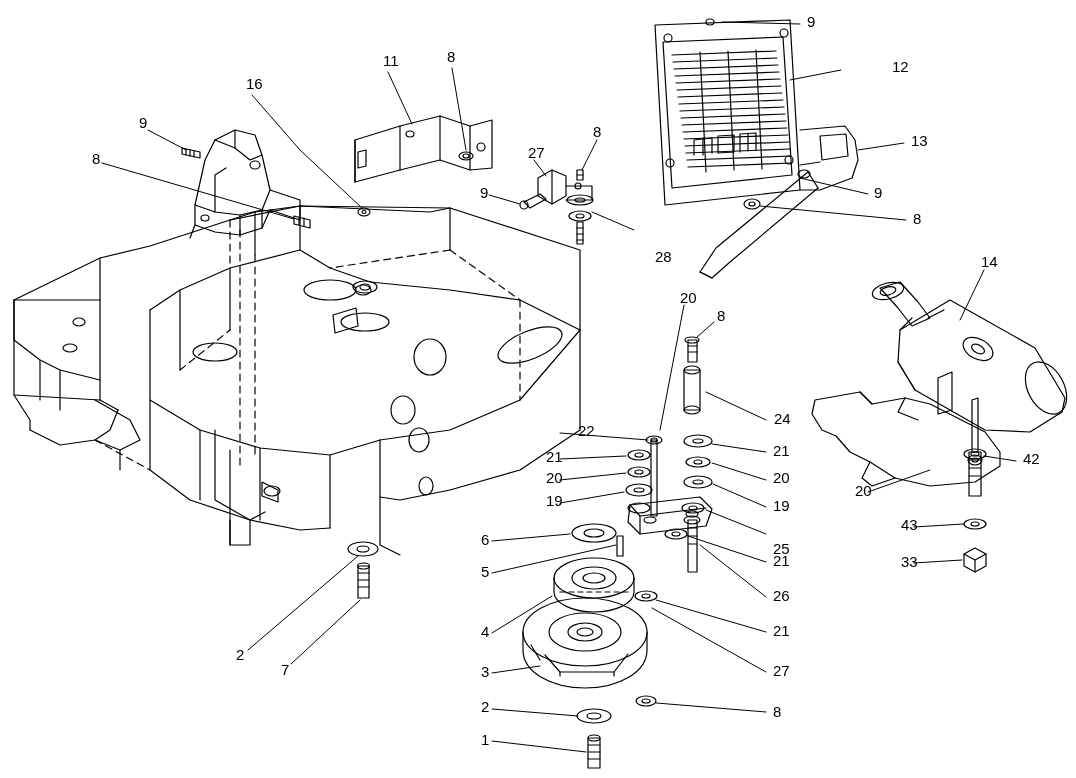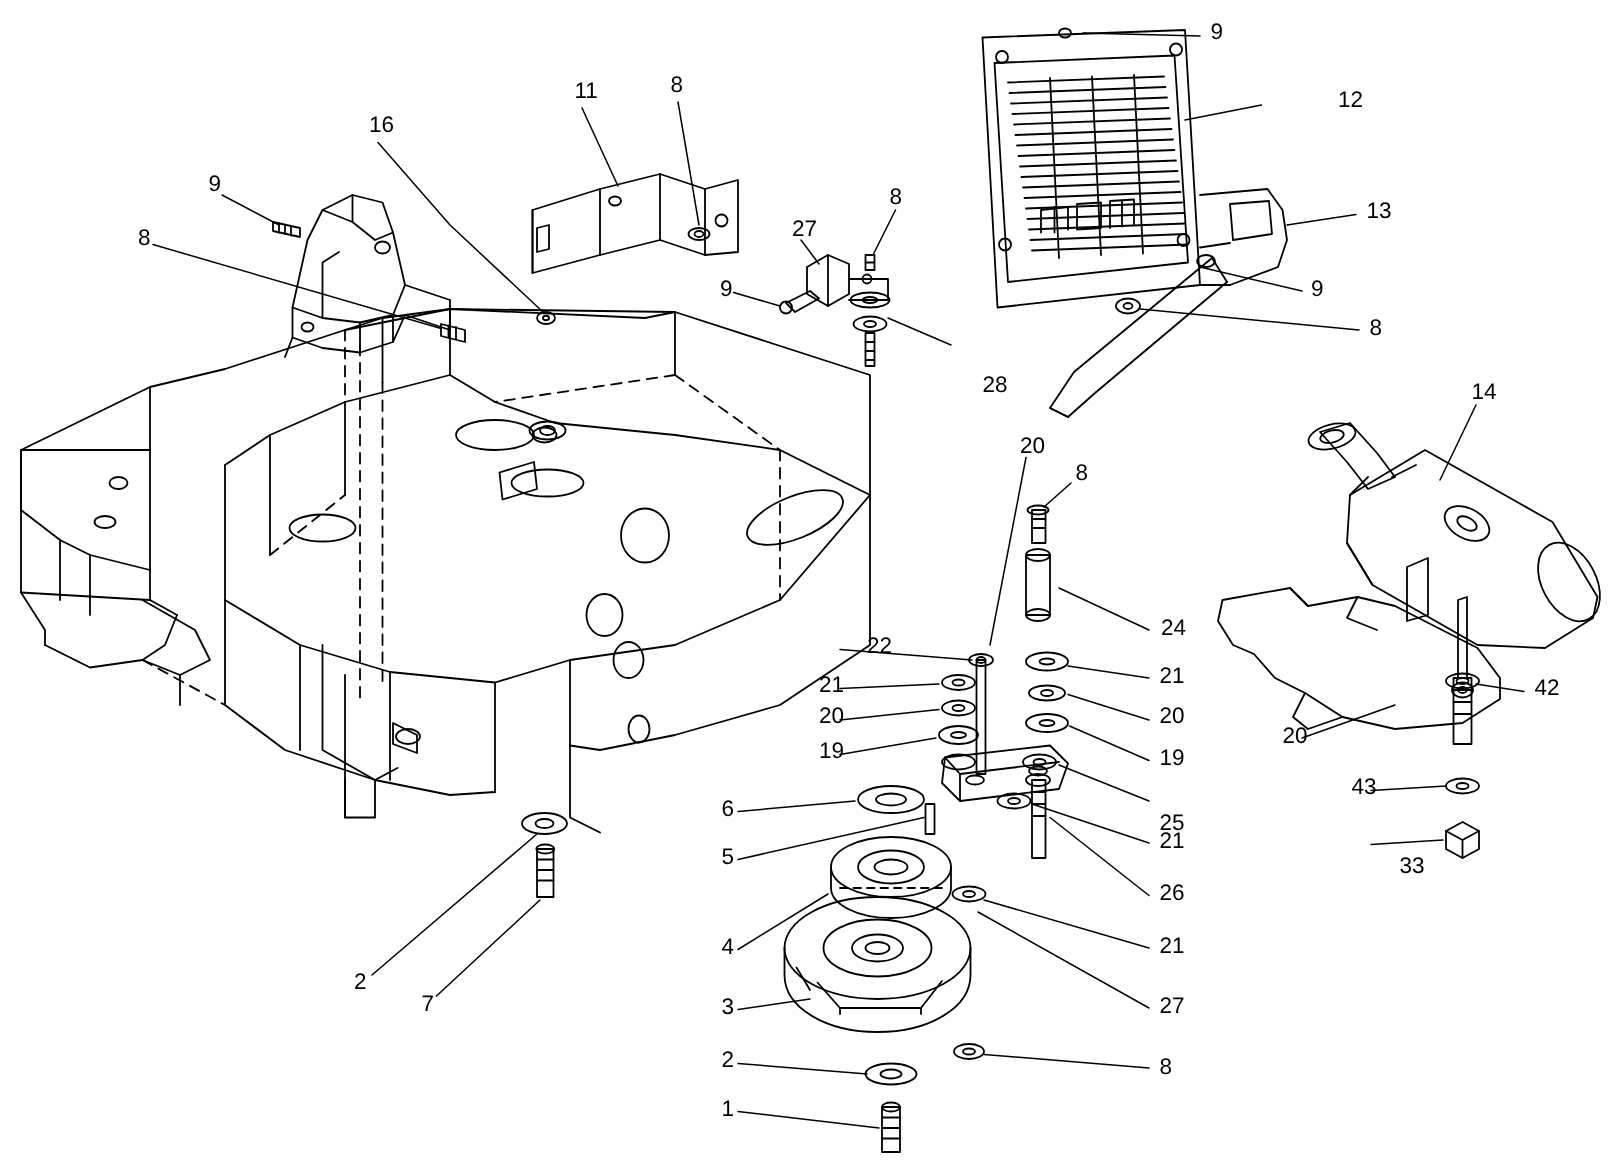--- a/index.html
+++ b/index.html
@@ -440,21 +440,21 @@
   <div class="callout" style="left:1023px;top:451px;">42</div>
   <div class="callout" style="left:546px; top:470px;">20</div>
   <div class="callout" style="left:773px; top:470px;">20</div>
   <div class="callout" style="left:855px; top:483px;">20</div>
   <div class="callout" style="left:546px; top:493px;">19</div>
   <div class="callout" style="left:773px; top:498px;">19</div>
   <div class="callout" style="left:901px; top:517px;">43</div>
   <div class="callout" style="left:773px; top:525px;margin-top:16px;">25</div>
   <div class="callout" style="left:481px; top:532px;">6</div>
   <div class="callout" style="left:481px; top:564px;">5</div>
-  <div class="callout" style="left:901px; top:570px;margin-left:32px;">33</div>
+  <div class="callout" style="left:901px; top:554px;">33</div>
   <div class="callout" style="left:773px; top:553px;">21</div>
   <div class="callout" style="left:236px; top:647px;">2</div>
   <div class="callout" style="left:773px; top:588px;">26</div>
   <div class="callout" style="left:481px; top:624px;">4</div>
   <div class="callout" style="left:773px; top:623px;">21</div>
   <div class="callout" style="left:281px; top:662px;">7</div>
   <div class="callout" style="left:481px; top:664px;">3</div>
   <div class="callout" style="left:773px; top:663px;">27</div>
   <div class="callout" style="left:481px; top:699px;">2</div>
   <div class="callout" style="left:773px; top:704px;">8</div>

